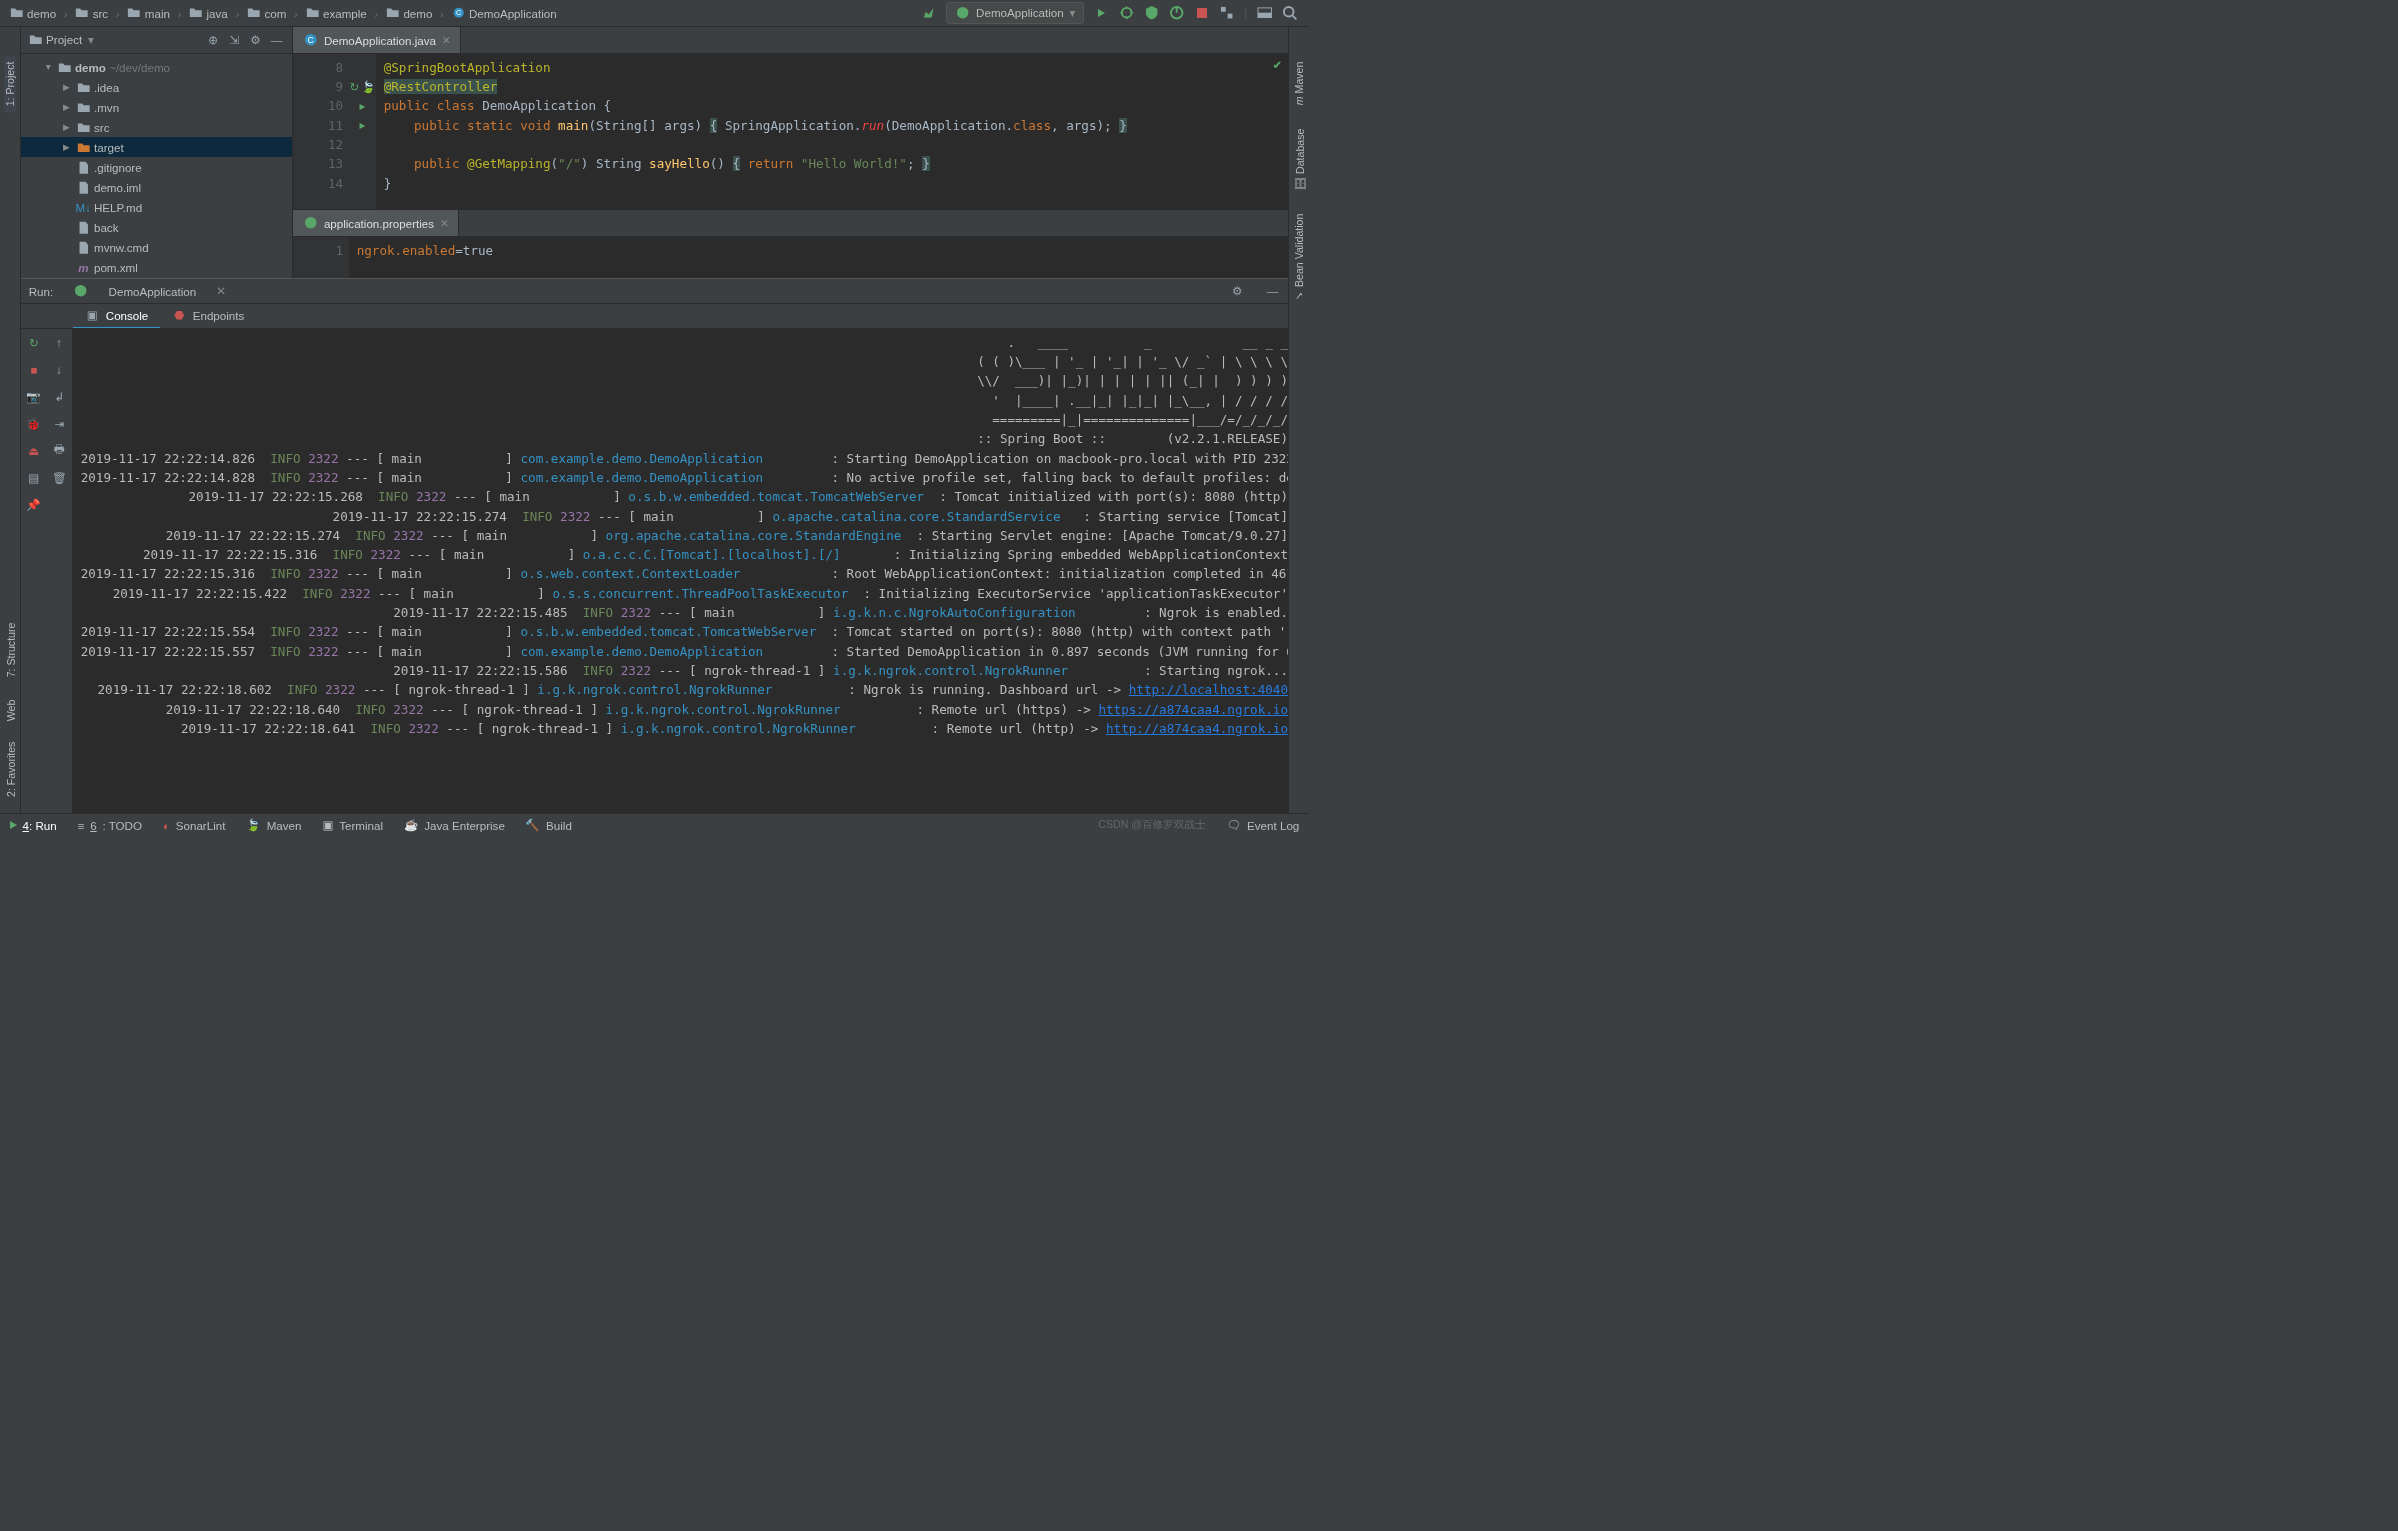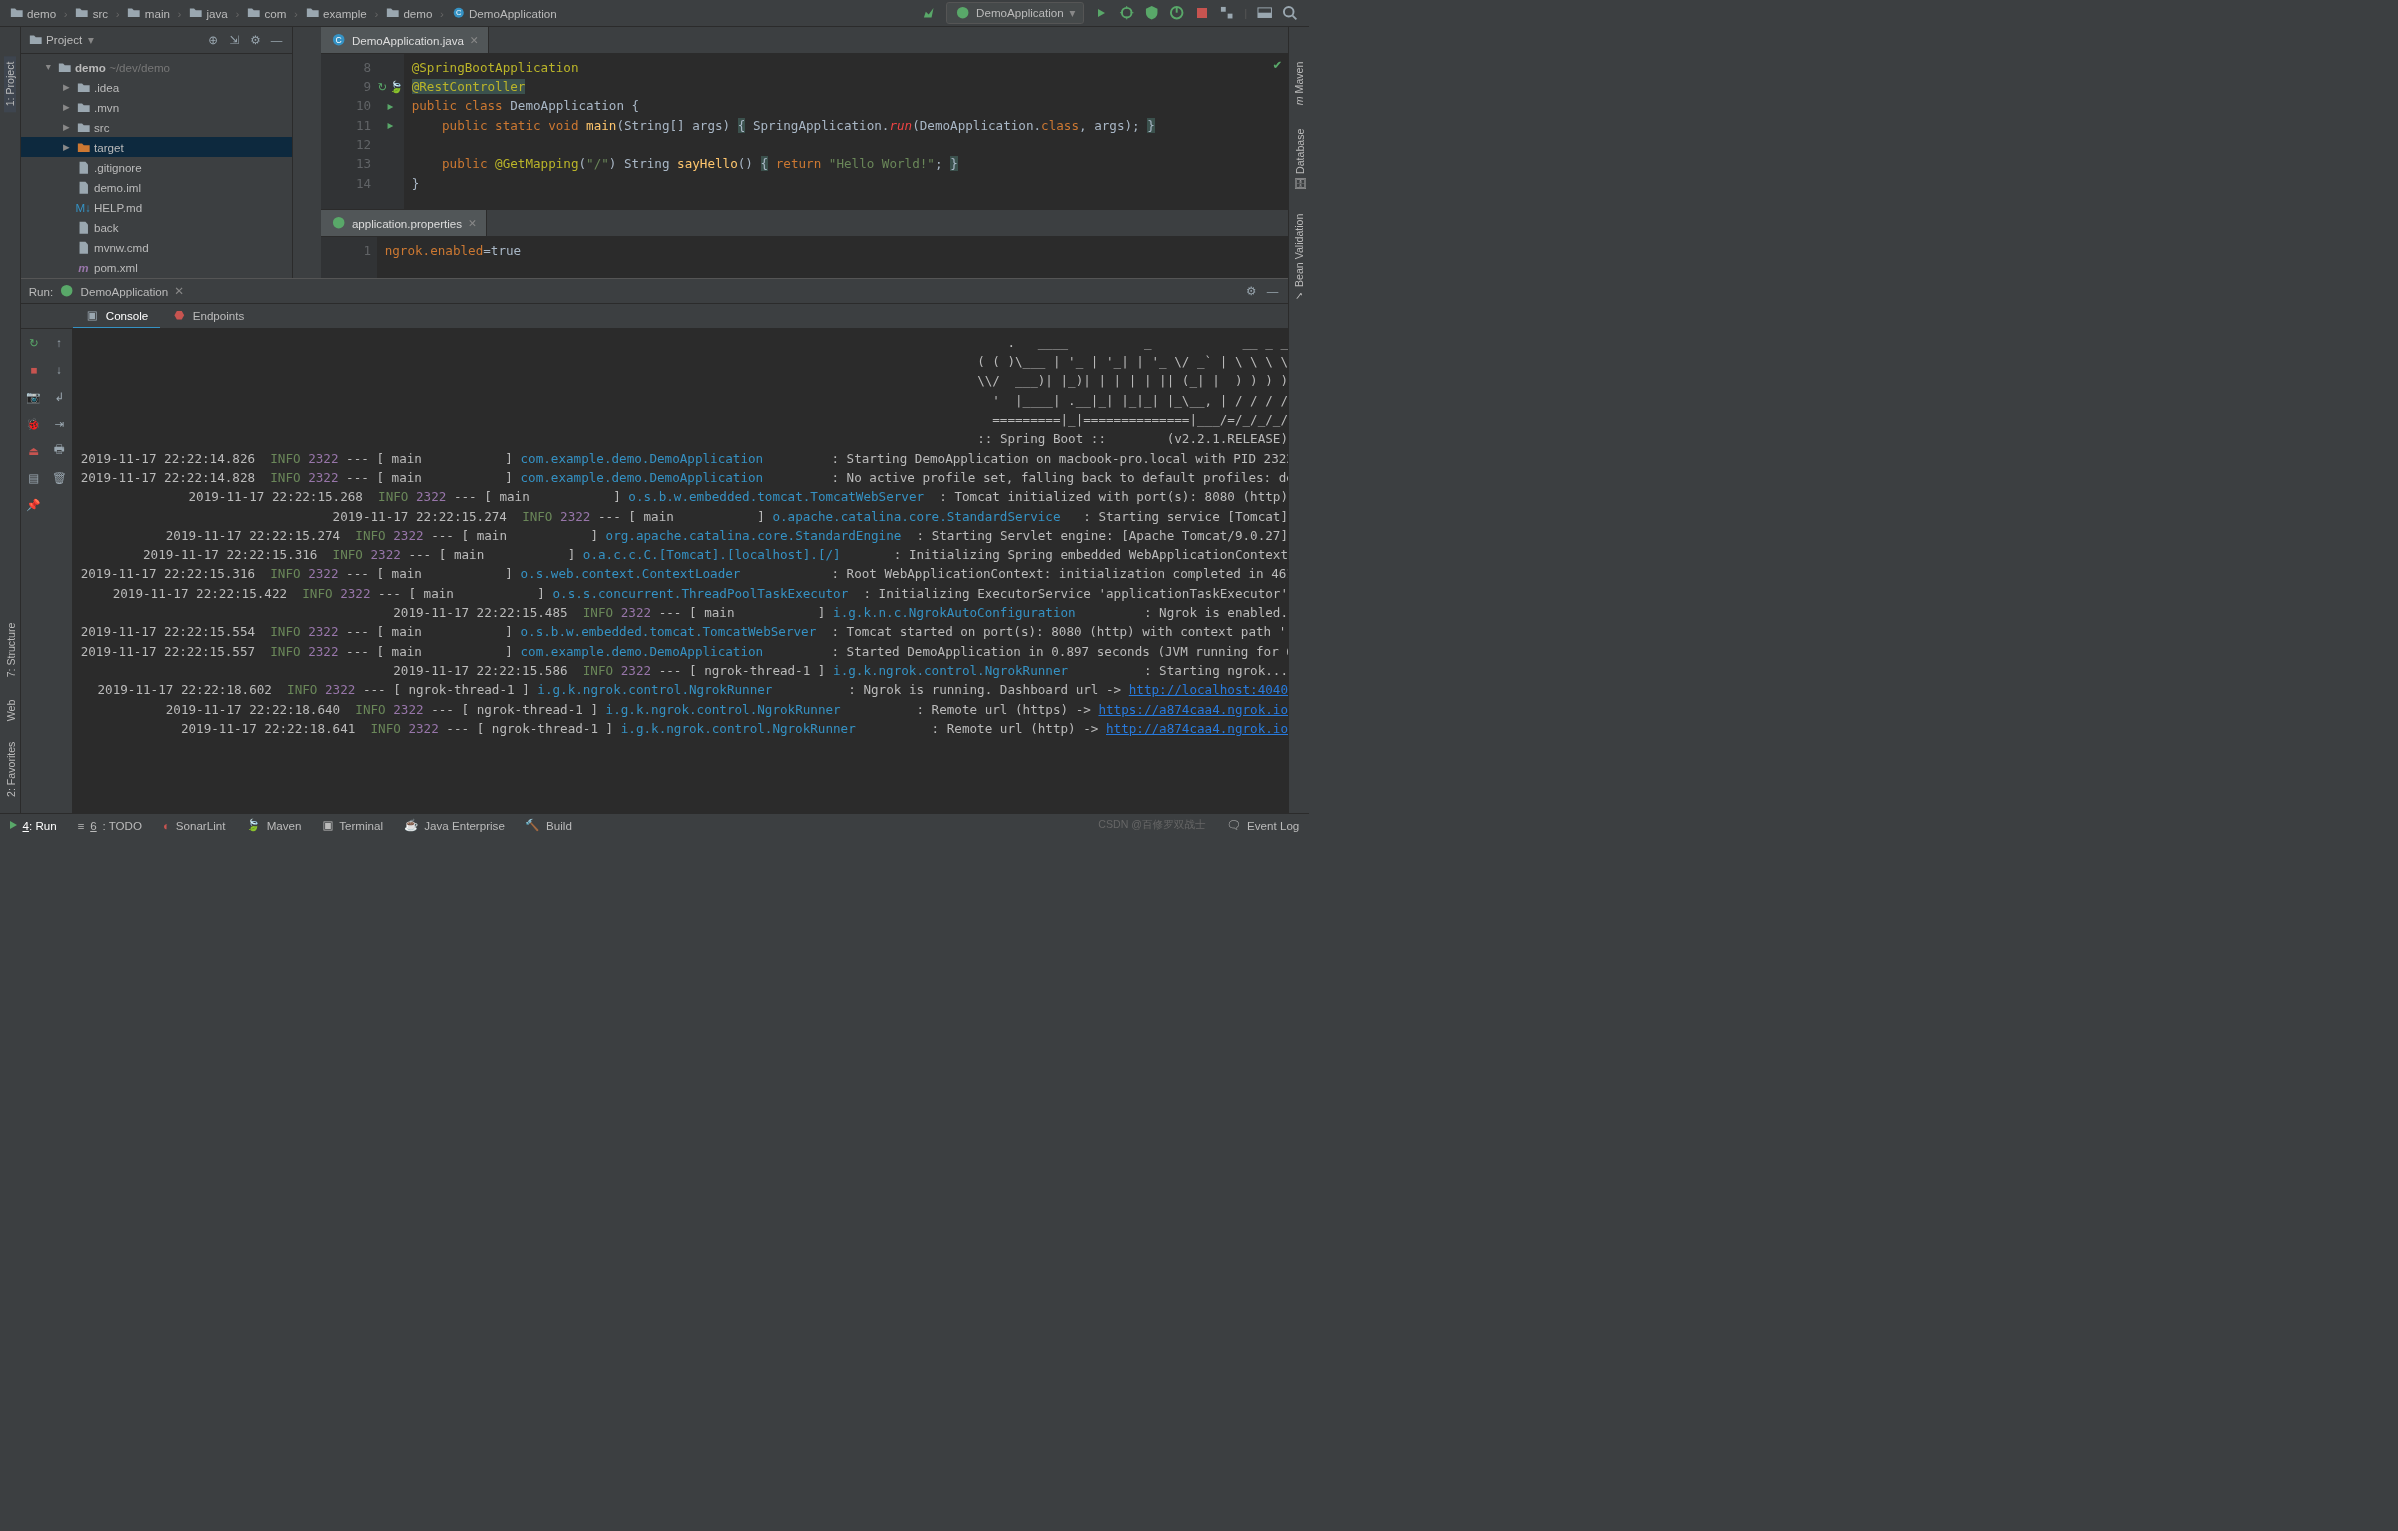--- a/index.html
+++ b/index.html
@@ -65,21 +65,21 @@
   border-left: 1px solid #2b2b2b;
   padding-top: 29px; gap: 11.6px;
 }
 .right-rail .rail-label { writing-mode: vertical-rl; }
 
 .center {
   flex: 1; display: flex; flex-direction: column; min-width: 0;
 }
 
 
-.proj-and-editor { display: flex; flex: 0 0 auto; height: 251px; gap: 28px; }
+.proj-and-editor { display: flex; flex: 0 0 auto; height: 251px; }
 .project-panel {
   width: 272px; background: #3c3f41; border-right: 1px solid #2b2b2b;
   display: flex; flex-direction: column;
 }
 .proj-header {
   display: flex; align-items: center; height: 27px; padding: 0 7.7px;
   border-bottom: 1px solid #2b2b2b;
 }
 .proj-header .title { display: flex; align-items: center; gap: 3.9px; flex: 1; }
 .proj-header .dd { color: #888; margin-left: 1.9px; }
@@ -130,21 +130,21 @@
 .brace-hi { background: #3b514d; }
 
 
 .editor2-wrap { border-top: 1px solid #2b2b2b; }
 .editor2 { height: 41px; }
 
 
 .run-panel { flex: 1; display: flex; flex-direction: column; min-height: 0; border-top: 1px solid #555; }
 .run-header {
   height: 25px; background: #3c3f41; display: flex; align-items: center;
-  padding: 0 7.7px; gap: 6px; border-bottom: 1px solid #2b2b2b;
+  padding: 0 7.7px; gap: 20px; border-bottom: 1px solid #2b2b2b;
 }
 .run-header .spacer { flex: 1; }
 .run-tabs { height: 25px; display: flex; align-items: stretch; background: #3c3f41; border-bottom: 1px solid #2b2b2b; padding-left: 52px; }
 .run-tab { display: flex; align-items: center; gap: 5.8px; padding: 0 11.6px; border-bottom: 1.9px solid transparent; cursor: pointer; }
 .run-tab.active { border-bottom-color: #3592c4; color: #fff; }
 
 .run-body { flex: 1; display: flex; min-height: 0; }
 .run-left-tools {
   width: 52px; background: #3c3f41; display: grid;
   grid-template-columns: 1fr 1fr; grid-auto-rows: 27px;

